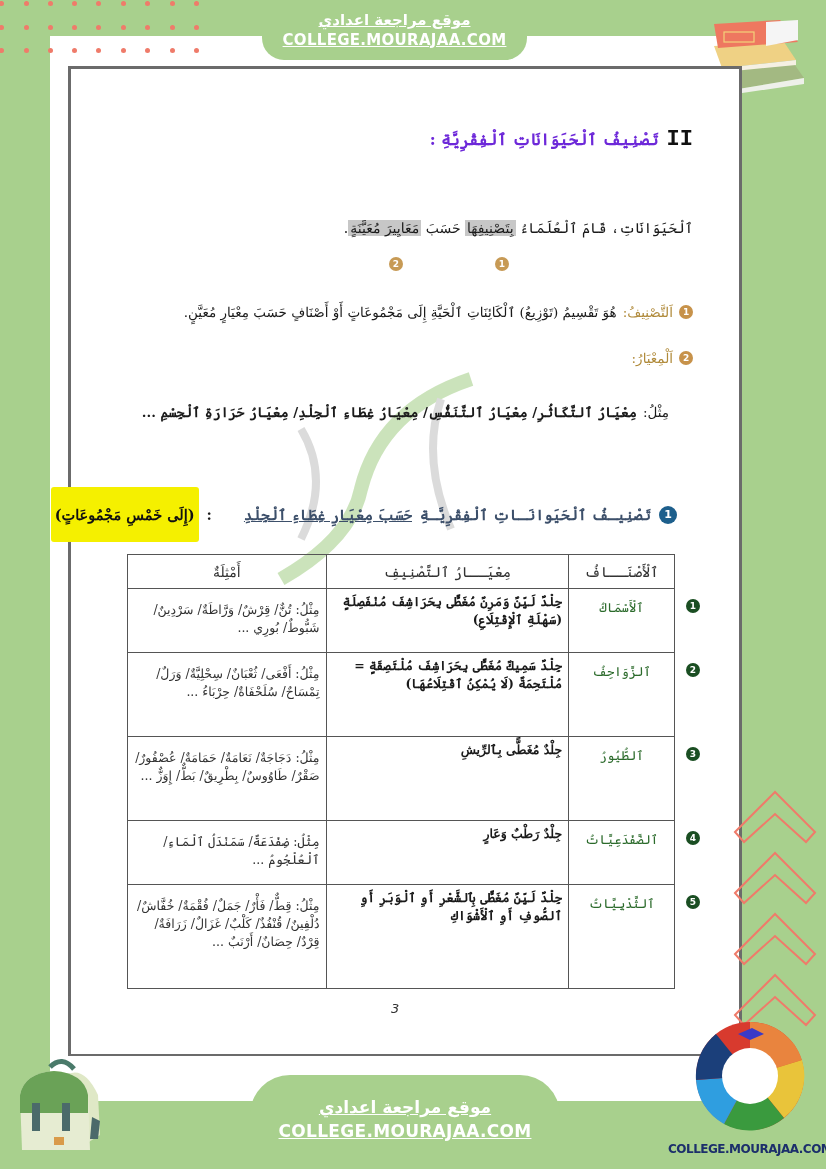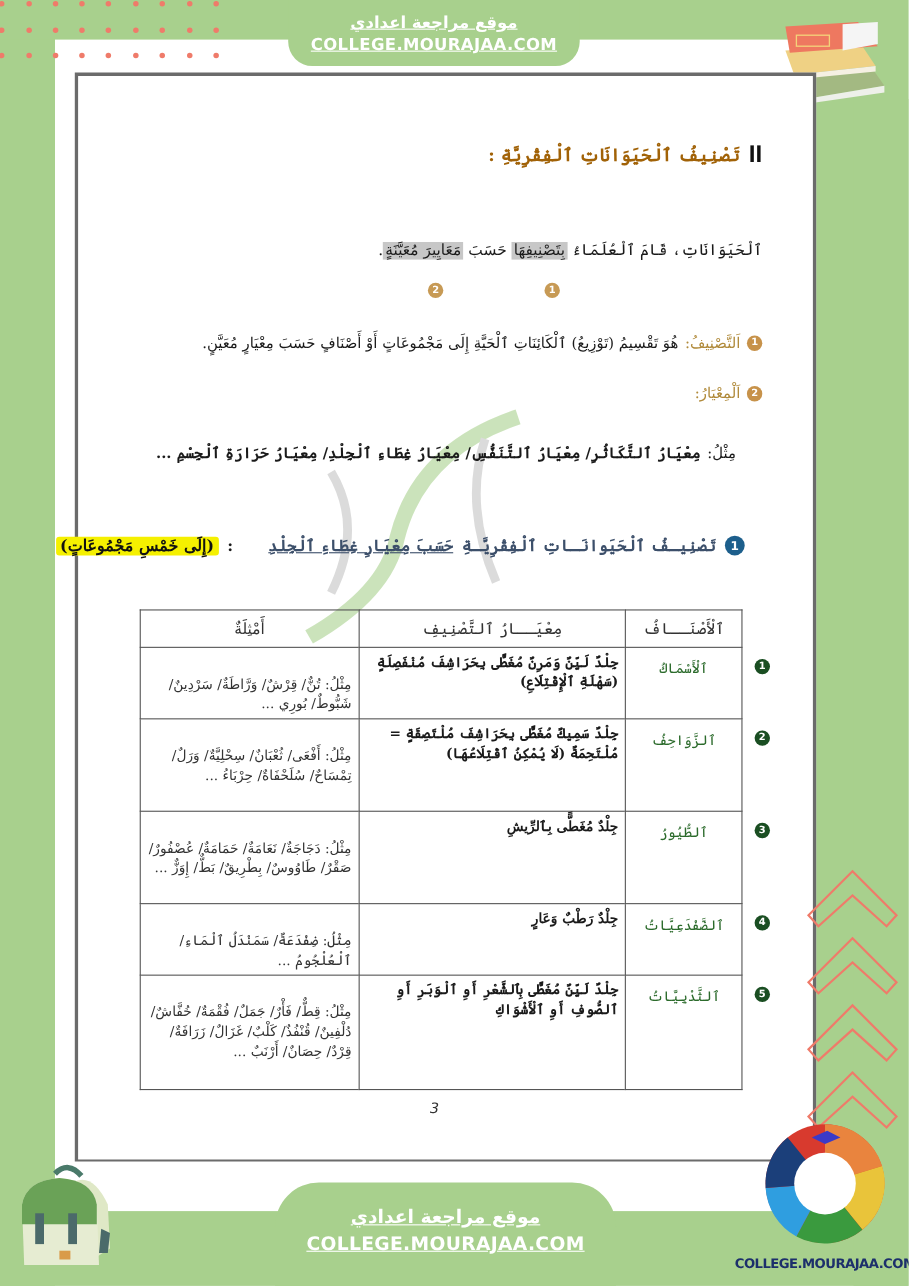--- a/index.html
+++ b/index.html
@@ -22,22 +22,22 @@
     .banner .ar { font-size: 15px; font-weight: bold; text-decoration: underline; direction: rtl; line-height: 20px; }
     .banner .en { font-size: 15px; font-weight: bold; text-decoration: underline; letter-spacing: 0.3px; line-height: 20px; }
     .banner-bottom .ar { font-size: 17px; line-height: 24px; }
     .banner-bottom .en { font-size: 17px; line-height: 24px; }
 
     
     .doc { position: absolute; left: 68px; top: 66px; width: 674px; height: 990px; border: 3px solid #6b6b6b; border-bottom-width: 2px; background: #fff; }
     .doc-inner { position: absolute; inset: 0; direction: rtl; font-family: "DejaVu Serif", serif; color: #1a1a1a; }
 
     .section-title { position: absolute; right: 46px; top: 58px; font-size: 16px; font-weight: bold; display: flex; align-items: center; gap: 8px; }
-    .section-title .roman { font-family: Liberation Sans, sans-serif; font-size: 22px; font-weight: 900; color: #111; }
-    .section-title .txt { color: #a16207; text-align: right; }
+    .section-title .roman { font-family: Liberation Mono, monospace; font-size: 22px; font-weight: 900; color: #111; }
+    .section-title .txt { color: #6d28d9; text-align: right; }
 
     .para { position: absolute; right: 46px; font-size: 14px; line-height: 22px; white-space: nowrap; }
     .p1 { top: 104px; width: 590px; text-align: right; }
     .p2 { top: 148px; }
     .hl { background: #c7c7c7; font-weight: normal; padding: 0 2px; }
     .b { font-weight: bold; }
 
     .marker { position: absolute; width: 14px; height: 14px; border-radius: 50%; background: #c79a55; color: #fff; font-size: 9px; font-weight: bold; text-align: center; line-height: 14px; font-family: "DejaVu Sans", sans-serif; }
     .m1 { left: 424px; top: 188px; }
     .m2 { left: 318px; top: 188px; }
@@ -46,33 +46,33 @@
     .def1 { top: 232px; }
     .def2 { top: 278px; }
     .def3 { top: 332px; right: 70px; }
     .def .term { color: #b08a3a; }
     .numdot { display: inline-flex; width: 14px; height: 14px; border-radius: 50%; background: #c7924a; color: #fff; font-size: 9px; font-weight: bold; align-items: center; justify-content: center; font-family: "DejaVu Sans", sans-serif; }
 
     .sub-title { position: absolute; right: 62px; top: 418px; font-size: 14.5px; font-weight: bold; display: flex; align-items: center; gap: 8px; white-space: nowrap; }
     .sub-title .num { display: inline-flex; width: 18px; height: 18px; border-radius: 50%; background: #1d5f8c; color: #fff; font-size: 11px; align-items: center; justify-content: center; font-family: "DejaVu Sans", sans-serif; }
     .sub-title .t1 { color: #3c4f6a; }
     .sub-title .u { text-decoration: underline; color: #3c4f6a; margin-left: 24px; }
-    .sub-title .yellow { background: #f5f000; color: #111; padding: 0 4px; border-radius: 3px; }
+    .sub-title .yellow { background: #f5f000; color: #111; padding: 19px 4px; border-radius: 3px; }
 
     
     .watermark { position: absolute; left: 170px; top: 300px; width: 260px; height: 220px; opacity: 0.35; pointer-events: none; }
 
     
     .table-wrap { position: absolute; left: 56px; top: 485px; width: 548px; }
     table { border-collapse: collapse; width: 100%; direction: rtl; font-family: "DejaVu Serif", serif; }
     th, td { border: 1.5px solid #555; vertical-align: top; font-size: 12.5px; line-height: 18px; padding: 4px 6px; }
     th { font-weight: normal; text-align: center; height: 34px; vertical-align: middle; font-size: 14px; color: #333; }
     td.cls { width: 96px; text-align: center; color: #2c6b2c; padding-top: 10px; }
     td.crit { width: 220px; font-weight: bold; text-align: right; }
-    td.ex { width: 180px; text-align: right; color: #333; padding-top: 24px; }
+    td.ex { width: 180px; text-align: right; color: #333; padding-top: 12px; }
     .rownum { position: absolute; right: -26px; width: 14px; height: 14px; border-radius: 50%; background: #1a4e22; color: #fff; font-size: 9px; font-weight: bold; text-align: center; line-height: 14px; font-family: "DejaVu Sans", sans-serif; }
     td.cls { position: relative; }
 
     .page-num { position: absolute; left: 320px; top: 932px; font-size: 13px; font-style: italic; color: #333; font-family: "DejaVu Sans", sans-serif; }
 
     
     .books { position: absolute; left: 700px; top: 10px; width: 118px; height: 85px; }
     .backpack { position: absolute; left: 14px; top: 1055px; width: 90px; height: 100px; }
     .chevrons { position: absolute; left: 730px; top: 790px; width: 96px; height: 250px; }
     .wheel { position: absolute; left: 694px; top: 1020px; width: 112px; height: 112px; }

